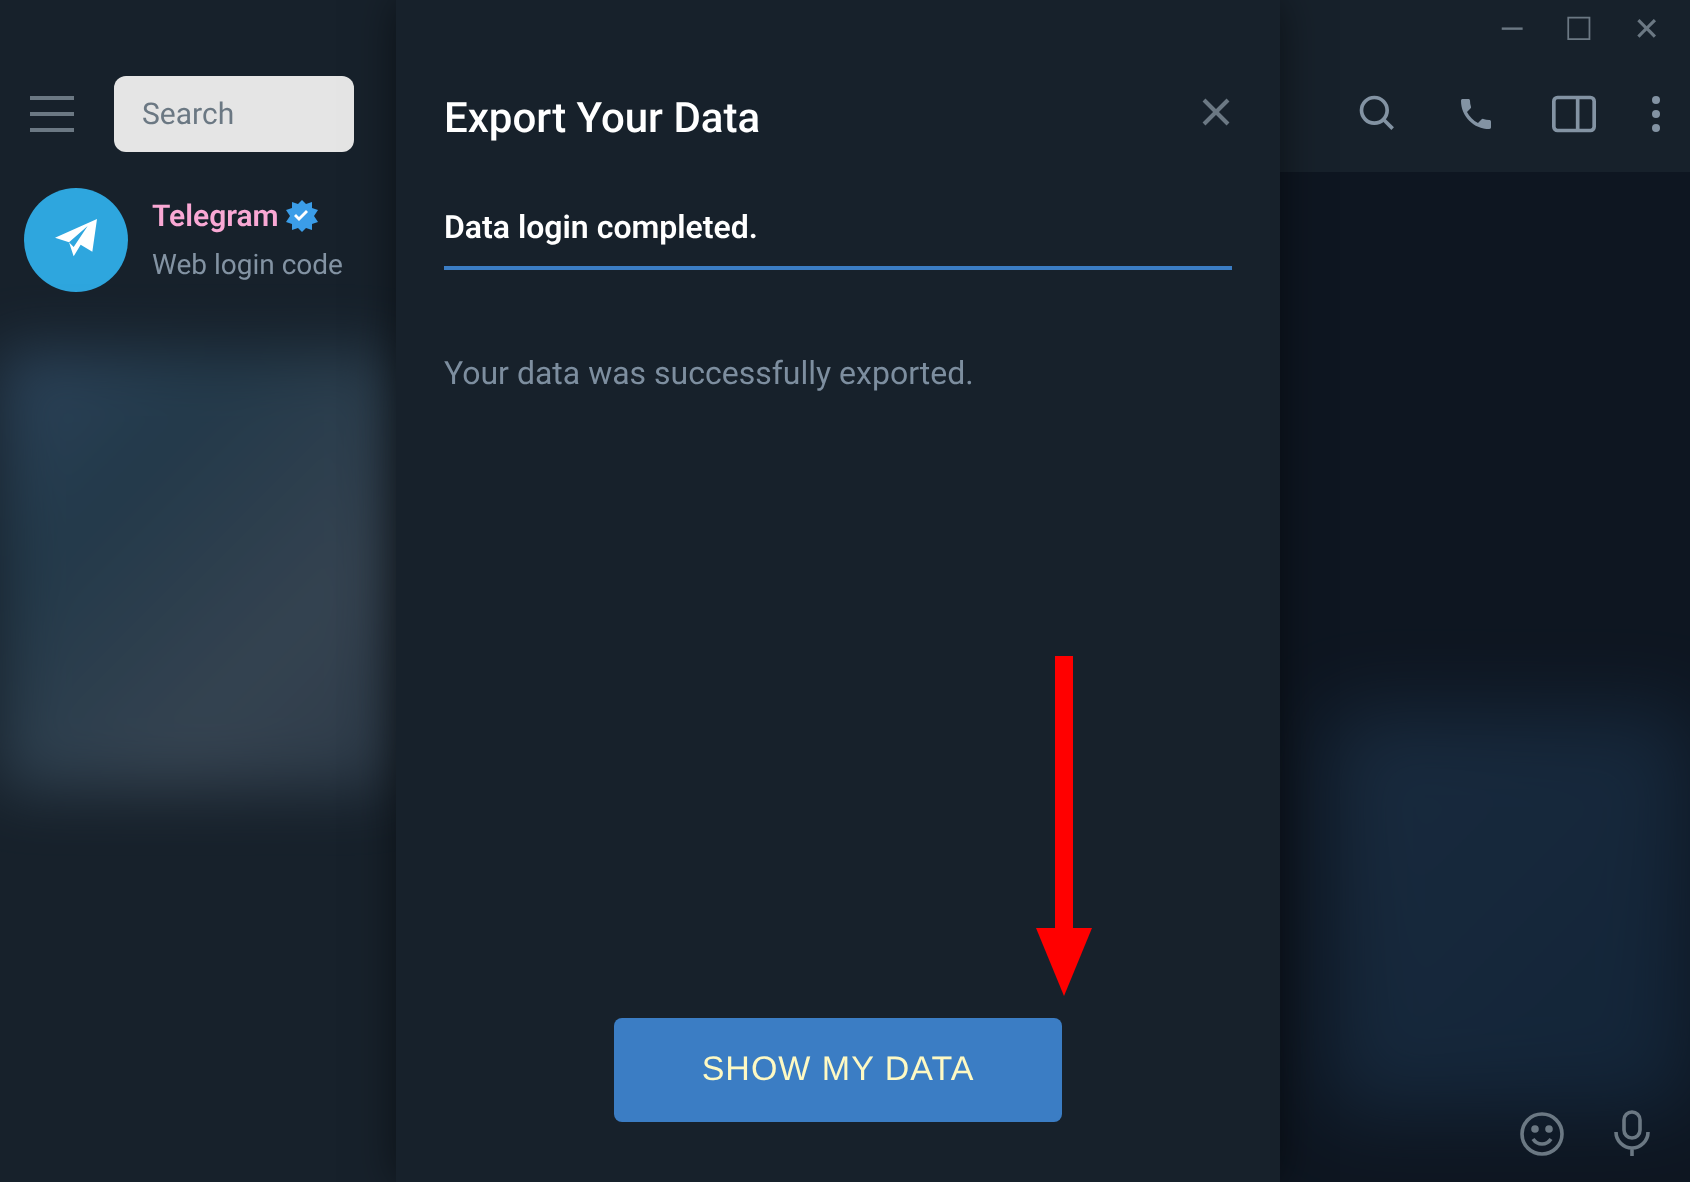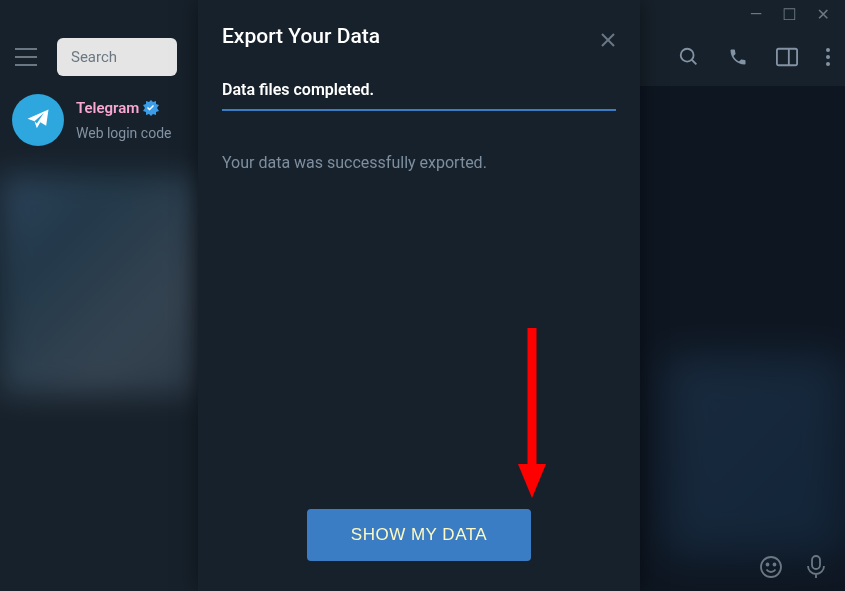--- a/index.html
+++ b/index.html
@@ -156,23 +156,24 @@
       top: 0;
       width: 442px;
       height: 100%;
       background: #17212b;
       box-shadow: 0 0 20px rgba(0,0,0,0.5);
       z-index: 10;
       padding: 0;
     }
     .modal-header {
       display: flex;
-      align-items: flex-end;
+      align-items: flex-start;
       justify-content: space-between;
-      padding: 24px 24px 18px;
+      padding: 36px 24px 18px;
+      margin-top: 12px;
     }
     .modal-title {
       color: #fff;
       font-size: 21px;
       font-weight: 500;
     }
     .close-btn {
       color: #6b7883;
       cursor: pointer;
       font-size: 18px;
@@ -317,21 +318,21 @@
   <div class="modal-header">
     <div class="modal-title">Export Your Data</div>
     <div class="close-btn">
       <svg width="16" height="16" viewBox="0 0 16 16" stroke="#6b7883" stroke-width="2">
           <line x1="2" y1="2" x2="14" y2="14"></line>
           <line x1="14" y1="2" x2="2" y2="14"></line>
         </svg>
     </div>
   </div>
   <div class="modal-body">
-    <div class="stat-row">Data files completed.</div>
+    <div class="stat-row">Data login completed.</div>
     <div class="success-msg">Your data was successfully exported.</div>
   </div>
   <div class="button-wrap">
     <button class="primary-btn">SHOW MY DATA</button>
   </div>
 </div>
 
 <div class="arrow">
   <svg width="32" height="170" viewBox="0 0 32 170">
     <line x1="16" y1="0" x2="16" y2="142" stroke="#ff0000" stroke-width="9"></line>

